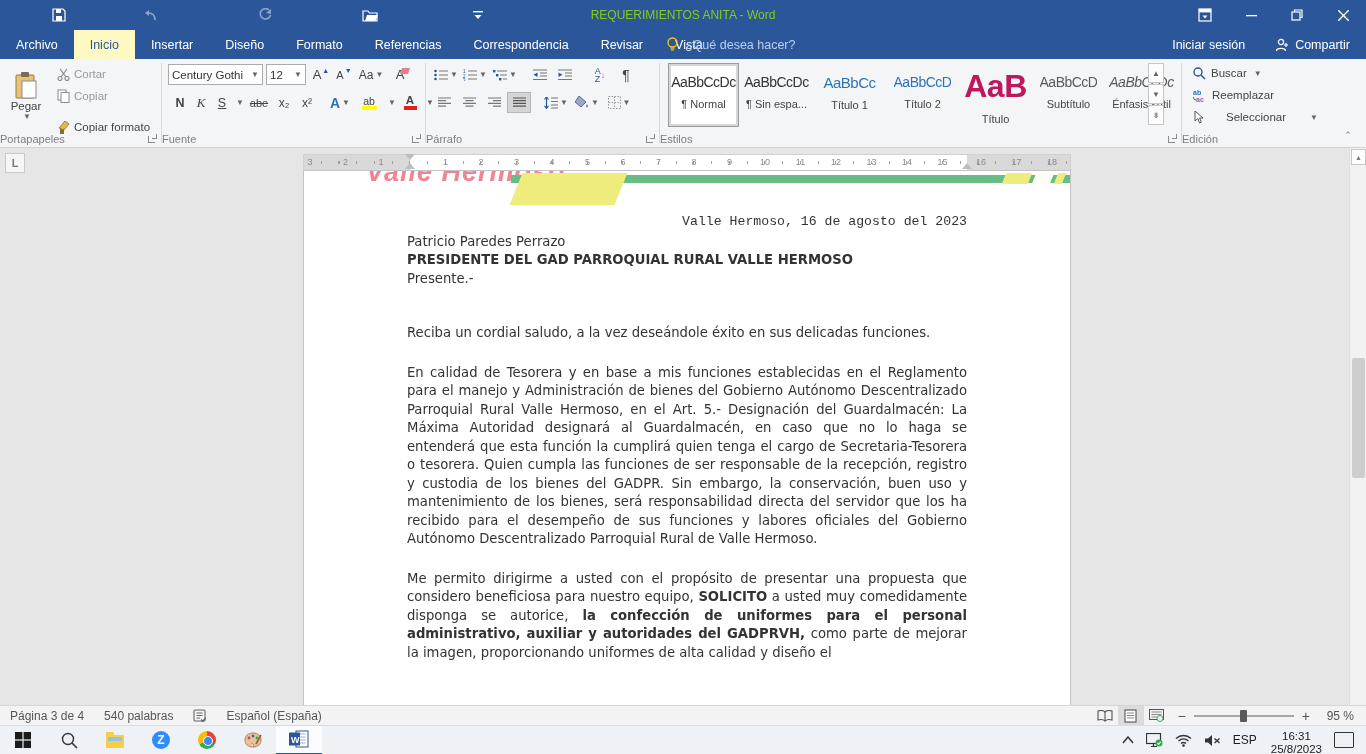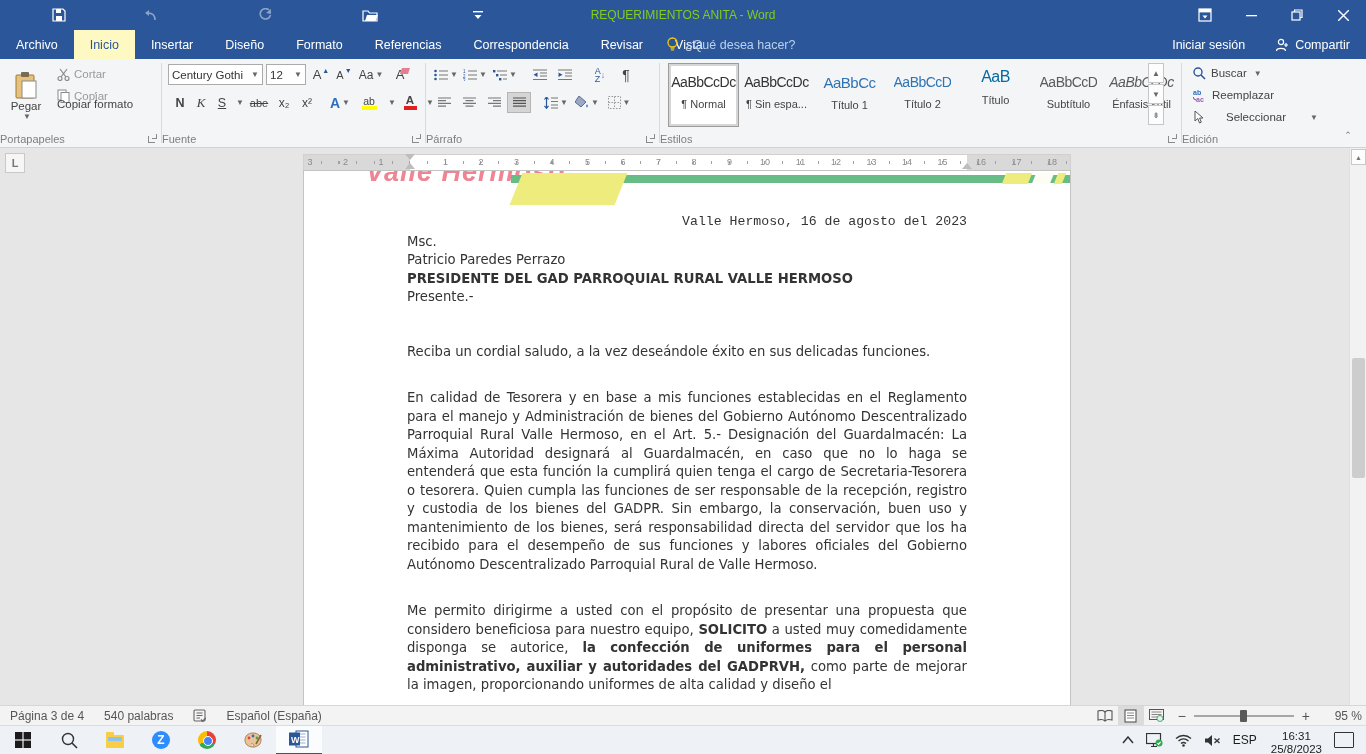--- a/index.html
+++ b/index.html
@@ -39,21 +39,21 @@
   .combo .caret{margin-left:auto;}
   .smallrow{position:absolute;display:flex;align-items:center;gap:1px;}
 
   
   .stylecard{width:71px;height:64px;border:1px solid transparent;display:flex;flex-direction:column;align-items:center;justify-content:flex-start;padding-top:10px;background:#f4f5f7;}
   .stylecard.selected{border:1px solid #9c9c9c;background:#fff;box-shadow:0 0 0 2px #d6d6d6 inset;}
   .stylecard .prev{white-space:nowrap;overflow:hidden;max-width:67px;font-size:14px;color:#333;letter-spacing:-.5px;}
   .stylecard .slabel{font-size:11px;color:#444;margin-top:8px;white-space:nowrap;overflow:hidden;max-width:67px;}
   .prev.h1{color:#2e74b5;font-size:15px;}
   .prev.h2{color:#2e74b5;font-size:14px;}
-  .prev.title{font-size:16px;margin-top:-6px;color:#0369a1;}
+  .prev.title{font-size:32px;margin-top:-6px;color:#be185d;font-weight:bold;}
   .prev.subtitle{color:#5a5a5a;}
   .prev.emphasis{color:#5a5a5a;font-style:italic;}
   .galbtn{width:16px;height:20px;border:1px solid #c6c6c6;background:#fdfdfd;display:flex;align-items:center;justify-content:center;font-size:8px;color:#666;}
 
   
   #workspace{position:absolute;left:0;top:148px;width:1366px;height:557px;background:#e6e6e6;overflow:hidden;}
   #tabsel{position:absolute;left:5px;top:5px;width:20px;height:20px;background:#f6f6f6;border:1px solid #c9c9c9;color:#777;
           display:flex;align-items:center;justify-content:center;font-size:11px;font-weight:bold;}
   #ruler{position:absolute;left:303px;top:6px;width:768px;height:17px;background:#fff;border:1px solid #d0d0d0;font-size:9px;color:#8a8a8a;}
   .rul-gray{position:absolute;top:0;height:15px;background:#d9d9d9;}
@@ -76,42 +76,42 @@
   #logo-par2{left:700px;top:2px;width:26px;height:11px;}
   #logo-par3{left:752px;top:2px;width:8px;height:11px;}
   #logo-white{position:absolute;left:730px;top:2px;width:18px;height:11px;background:#fdfdf4;transform:skewX(-22deg);}
 
   #doc-content{position:absolute;left:103px;top:40px;width:560px;font-family:"DejaVu Sans",sans-serif;
                font-size:13.2px;line-height:18.5px;color:#333;}
   #date-line{text-align:right;margin:2px 0 0 0;}
   #recipient{margin-top:1px;}
   .rec-line{white-space:nowrap;}
   .doc-par{text-align:justify;margin:0;}
-  .doc-par + .doc-par{margin-top:28px;}
+  .doc-par + .doc-par{margin-top:21px;}
   #body-pars{margin-top:36px;}
   .bold{font-weight:bold;}
 
   
   #vscroll{position:absolute;right:0;top:0;width:17px;height:557px;background:#f2f2f2;border-left:1px solid #e0e0e0;}
   .scr-btn{position:absolute;left:1px;width:15px;height:16px;background:#fdfdfd;border:1px solid #c8c8c8;display:flex;align-items:center;justify-content:center;font-size:7px;color:#777;}
   #vthumb{position:absolute;left:2px;top:210px;width:13px;height:120px;background:#cdcdcd;border-radius:2px;}
 
   
   #statusbar{position:absolute;left:0;top:705px;width:1366px;height:20px;background:#f3f3f3;border-top:1px solid #d6d6d6;
              display:flex;align-items:center;font-size:12px;color:#565656;}
   .sb-item{padding:0 10px;display:flex;align-items:center;gap:4px;height:20px;}
   #sb-right{margin-left:auto;display:flex;align-items:center;height:20px;}
   .viewbtn{width:26px;height:20px;display:flex;align-items:center;justify-content:center;color:#555;}
   .viewbtn.active{background:#dbdbdb;}
   #zoom-slider{display:flex;align-items:center;gap:8px;margin:0 8px;}
   #z-track{position:relative;width:100px;height:2px;background:#a6a6a6;}
   #z-notch{position:absolute;left:49px;top:-3px;width:1px;height:8px;background:#a6a6a6;}
   #z-thumb{position:absolute;left:46px;top:-5px;width:7px;height:12px;background:#5a5a5a;border-radius:1px;}
   .z-sign{font-size:14px;color:#555;}
-  #zoom-label{width:48px;text-align:right;padding-right:4px;}
+  #zoom-label{width:48px;text-align:right;padding-right:12px;}
 
   
   #taskbar{position:absolute;left:0;top:725px;width:1366px;height:29px;background:#eef1f6;border-top:1px solid #d9dde3;display:flex;align-items:center;}
   .tb-btn{width:46px;height:29px;display:flex;align-items:center;justify-content:center;}
   .tb-btn.active{background:#fbfcfe;border-bottom:2px solid #2b579a;}
   #tray{margin-left:auto;display:flex;align-items:center;height:29px;color:#1c1c1c;}
   .tray-item{display:flex;align-items:center;justify-content:center;height:29px;padding:0 6px;font-size:12px;}
   #clock{display:flex;flex-direction:column;align-items:center;justify-content:center;font-size:11.5px;line-height:13px;padding:0 8px;margin-top:6px;}
   #notif{width:20px;height:16px;border:1.4px solid #333;border-radius:1px;margin:0 12px 0 4px;}
 
@@ -240,21 +240,21 @@
           </svg>
         <span style="color:#9a9a9a">Cortar</span>
       </div>
       <div class="rbtn" style="position:absolute;left:52px;top:27px;height:20px;padding:0 4px;gap:4px;">
         <svg width="13" height="14" viewBox="0 0 13 14">
             <rect x="1" y="1" width="8" height="10" fill="#fff" stroke="#8a8a8a"></rect>
             <rect x="4" y="3.5" width="8" height="10" fill="#fff" stroke="#8a8a8a"></rect>
           </svg>
         <span style="color:#9a9a9a">Copiar</span>
       </div>
-      <div class="rbtn" style="position:absolute;left:52px;top:32px;height:20px;padding:0 4px;gap:4px;flex-direction:column;">
+      <div class="rbtn" style="position:absolute;left:52px;top:58px;height:20px;padding:0 4px;gap:4px;">
         <svg width="13" height="14" viewBox="0 0 13 14">
             <path d="M2 8 L8 1 L12 4 L7 10 Z" fill="#e9b44c" stroke="#a5813a"></path>
             <rect x="3" y="9" width="4" height="5" fill="#8a6d3b"></rect>
           </svg>
         <span>Copiar formato</span>
       </div>
       <div class="glabel">Portapapeles</div>
       <div class="dlg"></div>
     </div>
     <div class="vsep" style="left:161px;"></div>
@@ -538,21 +538,20 @@
         </div>
         <div id="logo-stripe"></div>
         <div class="para-yellow" id="logo-par1"></div>
         <div class="para-yellow" id="logo-par2"></div>
         <div id="logo-white"></div>
         <div class="para-yellow" id="logo-par3"></div>
       </div>
       <div id="doc-content">
         <p id="date-line" class="doc-par" style="text-align:right;font-family:Liberation Mono, monospace;">Valle Hermoso, 16 de agosto del 2023</p>
         <div id="recipient">
-            <div class="rec-line">Msc.</div>
             <div class="rec-line">Patricio Paredes Perrazo</div>
             <div class="rec-line bold">PRESIDENTE DEL GAD PARROQUIAL RURAL VALLE HERMOSO</div>
             <div class="rec-line">Presente.-</div>
           </div>
         <div id="body-pars">
             <p class="doc-par"><span>Reciba un cordial saludo, a la vez deseándole éxito en sus delicadas funciones.</span></p>
             <p class="doc-par"><span>En calidad de Tesorera y en base a mis funciones establecidas en el Reglamento para el manejo y Administración de bienes del Gobierno Autónomo Descentralizado Parroquial Rural Valle Hermoso, en el Art. 5.- Designación del Guardalmacén: La Máxima Autoridad designará al Guardalmacén, en caso que no lo haga se entenderá que esta función la cumplirá quien tenga el cargo de Secretaria-Tesorera o tesorera. Quien cumpla las funciones de ser responsable de la recepción, registro y custodia de los bienes del GADPR. Sin embargo, la conservación, buen uso y mantenimiento de los bienes, será responsabilidad directa del servidor que los ha recibido para el desempeño de sus funciones y labores oficiales del Gobierno Autónomo Descentralizado Parroquial Rural de Valle Hermoso.</span></p>
             <p class="doc-par"><span>Me permito dirigirme a usted con el propósito de presentar una propuesta que considero beneficiosa para nuestro equipo, </span><span class="bold">SOLICITO</span><span> a usted muy comedidamente disponga se autorice, </span><span class="bold">la confección de uniformes para el personal administrativo, auxiliar y autoridades del GADPRVH,</span><span> como parte de mejorar la imagen, proporcionando uniformes de alta calidad y diseño el</span></p>
           </div>
       </div>

